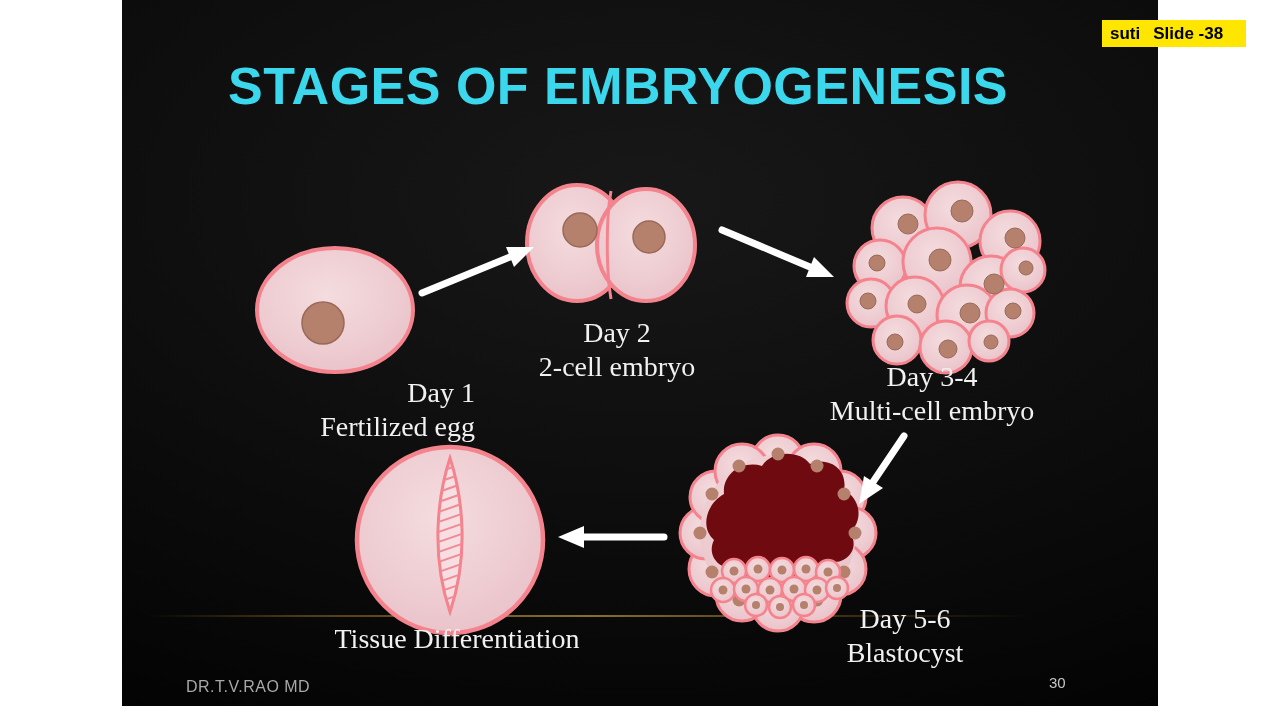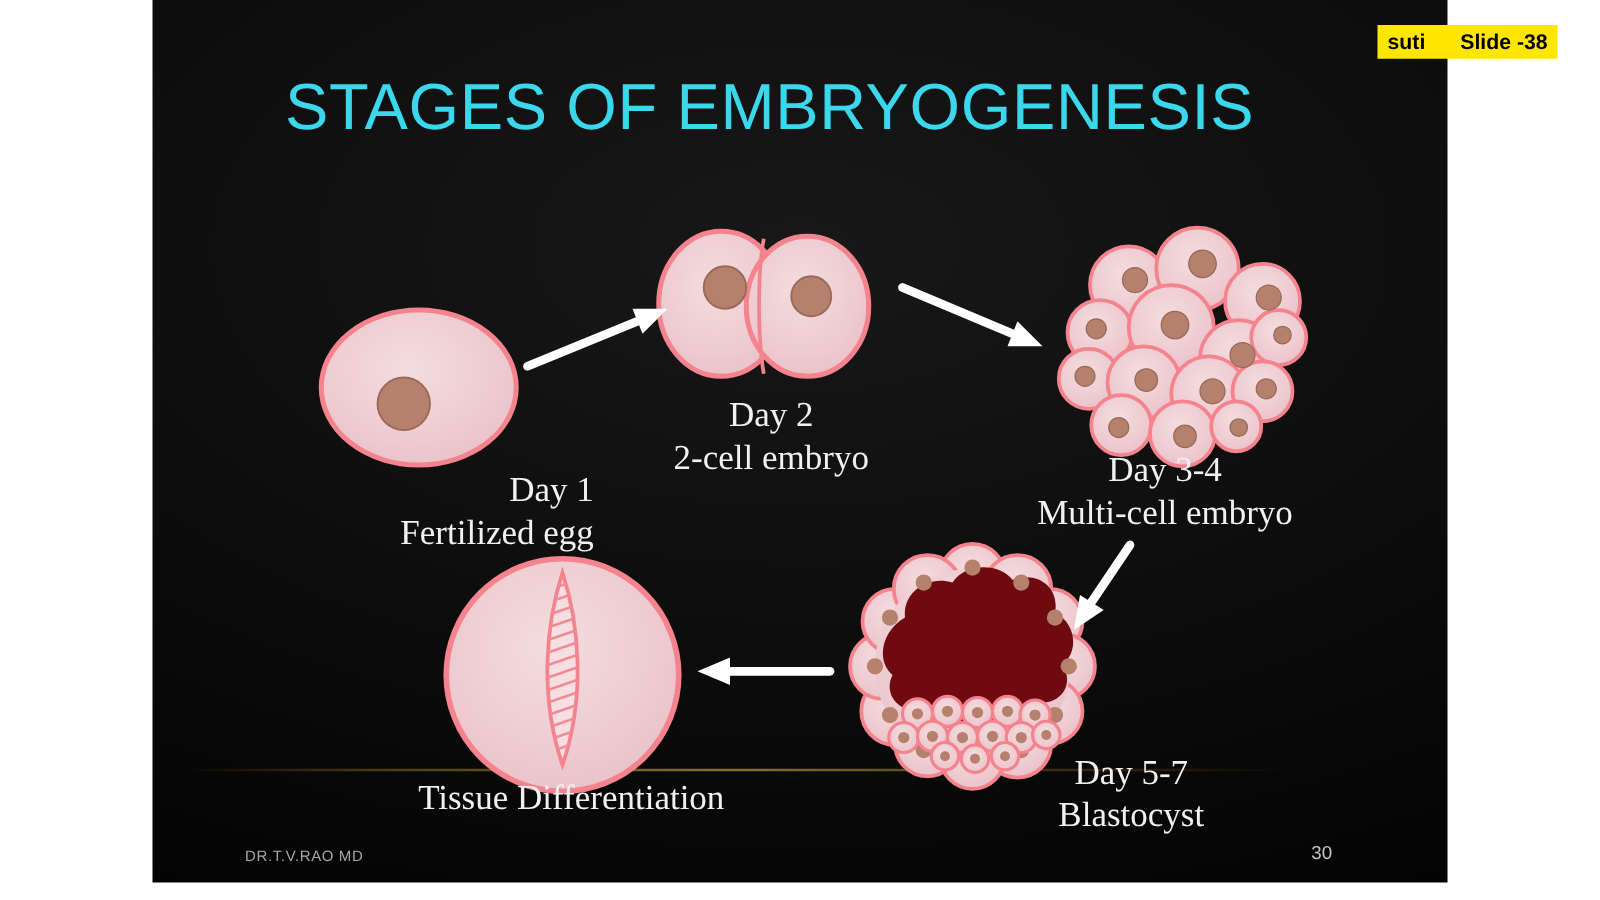--- a/index.html
+++ b/index.html
@@ -7,49 +7,49 @@
     width:1280px;height:720px;position:relative;background:#ffffff;
     font-family:"Liberation Sans",sans-serif;overflow:hidden;
   }
   .slide{
     position:absolute;left:122px;top:0;width:1036px;height:706px;
     background:radial-gradient(ellipse 120% 95% at 50% 28%, #181818 0%, #0b0b0b 55%, #000000 100%);
     overflow:hidden;
   }
   .slide-title{
     position:absolute;left:106px;top:56px;margin:0;
-    font-size:52px;font-weight:normal;letter-spacing:0.5px;
+    font-size:52px;font-weight:bold;letter-spacing:0.5px;
     color:#3BD7EC;white-space:nowrap;
   }
   .gold-line{
     position:absolute;left:26px;top:615px;width:884px;height:2px;
     background:linear-gradient(90deg,rgba(120,90,20,0) 0%,rgba(150,112,30,.5) 18%,rgba(205,165,70,.65) 50%,rgba(130,98,25,.35) 82%,rgba(0,0,0,0) 100%);
   }
   .diagram-svg{position:absolute;left:0;top:0;width:1036px;height:706px;}
   .stage-label{
     position:absolute;text-align:center;color:#F1F1F1;
     font-size:28px;line-height:34px;white-space:nowrap;font-family:Liberation Serif, serif;
   }
   .stage-label .day{margin:0;}
   .stage-label .nm{margin:0;}
   .label-day1{left:73px;top:376px;width:280px;text-align:right;}
   .label-day2{left:355px;top:316px;width:280px;}
   .label-day34{left:650px;top:360px;width:320px;}
   .label-day56{left:643px;top:602px;width:280px;}
   .label-day1114{left:155px;top:622px;width:360px;}
   .footer-author{
-    position:absolute;left:74px;top:678px;font-size:12px;color:#A8A8A8;letter-spacing:0.5px;
+    position:absolute;left:64px;top:678px;font-size:16px;color:#A8A8A8;letter-spacing:0.5px;
   }
   .page-number{
     position:absolute;left:903px;top:674px;font-size:15px;color:#C6C6C6;margin-left:24px;
   }
   .slide-badge{
     position:absolute;left:1102px;top:20px;height:27px;min-width:144px;
     background:#FFE600;color:#000;font-weight:bold;font-size:17px;line-height:27px;
-    display:flex;align-items:center;gap:28px;padding:0 8px;box-sizing:border-box;
+    display:flex;align-items:center;gap:13px;padding:0 8px;box-sizing:border-box;
   }
 </style>
 </head>
 <body>
 
 <div class="slide">
 
   <h1 class="slide-title">STAGES OF EMBRYOGENESIS</h1>
 
   <div class="gold-line"></div>
@@ -229,21 +229,21 @@
   </div>
   <div class="stage-label label-day2">
     <div class="day">Day 2</div>
     <div class="nm">2-cell embryo</div>
   </div>
   <div class="stage-label label-day34">
     <div class="day">Day 3-4</div>
     <div class="nm">Multi-cell embryo</div>
   </div>
   <div class="stage-label label-day56">
-    <div class="day">Day 5-7</div>
+    <div class="day">Day 5-6</div>
     <div class="nm">Blastocyst</div>
   </div>
   <div class="stage-label label-day1114">
     <div class="nm">Tissue Differentiation</div>
   </div>
 
   <div class="footer-author">DR.T.V.RAO MD</div>
   <div class="page-number">30</div>
 </div>
 

